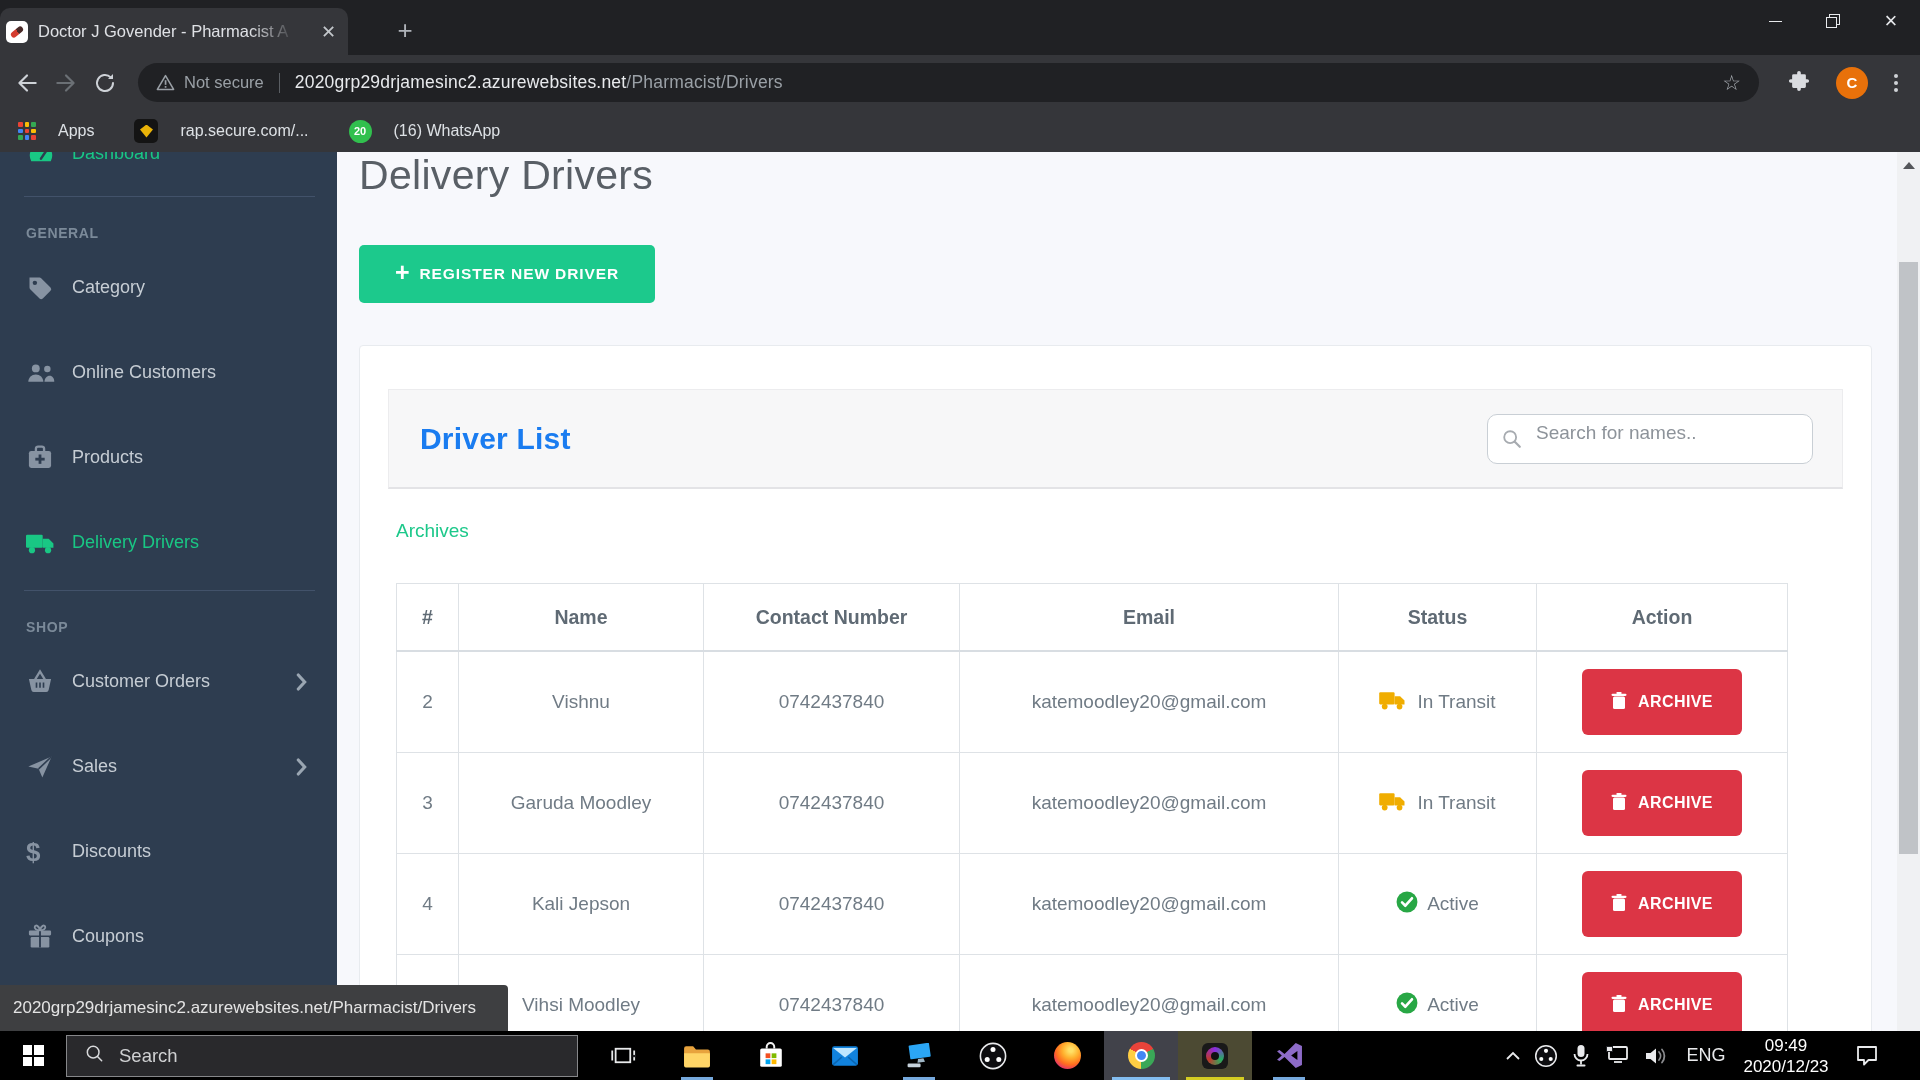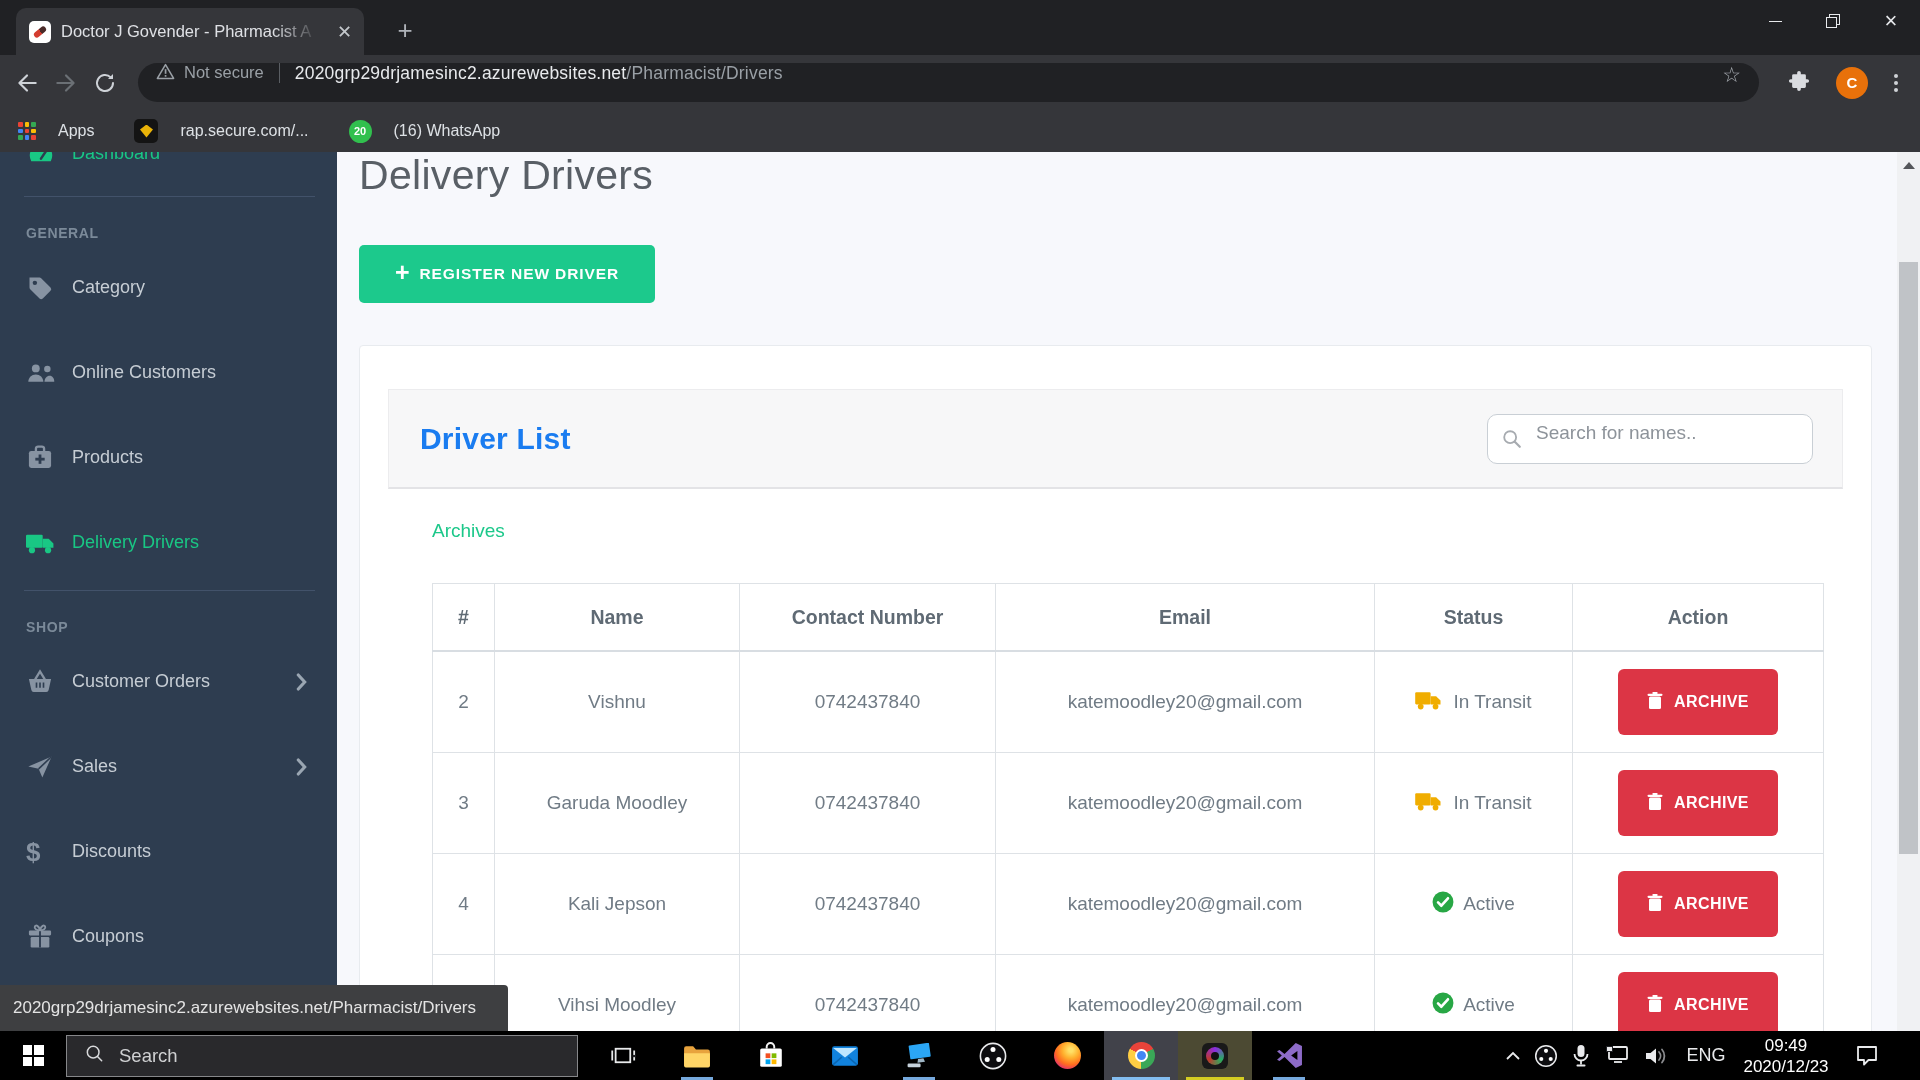--- a/index.html
+++ b/index.html
@@ -1,42 +1,42 @@
 <!DOCTYPE html>
 <html><head>
 <meta charset="utf-8">
 <style>
   html,body{margin:0;padding:0}
   body{width:1920px;height:1080px;overflow:hidden;position:relative;
        font-family:"Liberation Sans",sans-serif;background:#f7f8fc}
 
   
   .tabbar{position:absolute;left:0;top:0;width:1920px;height:55px;background:#202124}
-  .tab{position:absolute;left:16px;top:8px;width:348px;height:47px;background:#35363a;
-       border-radius:10px 10px 0 0;display:flex;align-items:center;padding:0 12px 0 13px;box-sizing:border-box}
+  .tab{position:absolute;left:0;top:8px;width:348px;height:47px;background:#35363a;
+       border-radius:10px 10px 0 0;display:flex;align-items:center;padding:0 12px 0 6px;box-sizing:border-box}
   .favicon{width:22px;height:22px;background:#fff;border-radius:5px;position:relative;flex:none}
   .favicon i{position:absolute;left:4px;top:8px;width:14px;height:6px;border-radius:3px;
        background:linear-gradient(90deg,#d43d30 55%,#4a2a28 55%);transform:rotate(-40deg)}
   .tab-title{margin-left:10px;font-size:16.5px;color:#dfe1e5;white-space:nowrap;overflow:hidden;width:258px;
        -webkit-mask-image:linear-gradient(90deg,#000 82%,transparent);mask-image:linear-gradient(90deg,#000 82%,transparent)}
   .tab-close{margin-left:auto;color:#c3c7cb;font-size:18px;line-height:18px;cursor:default}
   .newtab{position:absolute;left:389px;top:15px;width:32px;height:32px;color:#aeb2b8;font-size:26px;
        line-height:30px;text-align:center}
   .wincontrols{position:absolute;right:0;top:0;height:42px;display:flex}
   .winbtn{width:58px;height:42px;display:flex;align-items:center;justify-content:center;color:#e8eaed}
   .glyph-min{width:13px;border-top:1.6px solid #e8eaed;display:block}
   .glyph-restore{width:14px;height:14px;position:relative;display:block}
   .glyph-restore .b{position:absolute;right:0;top:0;width:9px;height:9px;border:1.5px solid #e8eaed}
   .glyph-restore .f{position:absolute;left:0;bottom:0;width:9px;height:9px;border:1.5px solid #e8eaed;background:#202124}
   .glyph-close{font-size:22px;line-height:20px}
 
   .toolbar{position:absolute;left:0;top:55px;width:1920px;height:55px;background:#35363a}
   .navbtn{position:absolute;top:13px;width:30px;height:30px;display:flex;align-items:center;justify-content:center}
   .urlpill{position:absolute;left:138px;top:8px;width:1621px;height:39px;border-radius:20px;background:#202124;
-       display:flex;align-items:flex-start;color:#9aa0a6}
+       display:flex;align-items:center;color:#9aa0a6}
   .warn-icon{margin-left:18px;display:flex}
   .notsecure{margin-left:9px;font-size:16.5px}
   .urldivider{width:1px;height:20px;background:#5a5e63;margin:0 15px}
   .urltext{font-size:17.5px;letter-spacing:.2px}
   .urldomain{color:#e8eaed}
   .urlpath{color:#9aa0a6}
   .star{margin-left:auto;margin-right:18px;font-size:21px;color:#a9aeb4}
   .toolbar-right{position:absolute;right:22px;top:0;height:55px;display:flex;align-items:center;gap:26px}
   .avatar{width:32px;height:32px;border-radius:50%;background:#e8710a;color:#fff;font-size:15px;font-weight:bold;
        display:flex;align-items:center;justify-content:center}
@@ -76,21 +76,21 @@
   .card{position:absolute;left:22px;top:193px;width:1513px;height:840px;background:#fff;border:1px solid #e8ebef;
        border-radius:4px;box-sizing:border-box}
   .card-header{margin:43px 28px 0;height:100px;background:#f7f7f8;border:1px solid #ececee;border-bottom:2px solid #e3e3e6;
        display:flex;align-items:center;justify-content:space-between;padding:0 29px 0 31px;box-sizing:border-box}
   .card-title{font-size:30px;font-weight:bold;color:#1a7cf0;letter-spacing:.2px}
   .search-box{position:relative;width:326px;height:50px}
   .search-box input{width:100%;height:100%;box-sizing:border-box;border:1px solid #c9cfd5;border-radius:10px;
        padding:0 14px 12px 48px;font-size:19px;color:#0c4a6e;font-family:inherit;background:#fff;outline:none}
   .search-box input::placeholder{color:#8d939a}
   .search-glass{position:absolute;left:14px;top:14px;display:flex}
-  .card-body{margin:31px 72px 0}
+  .card-body{margin:31px 36px 0}
   .archives{color:#1cc88a;font-size:19px;text-decoration:none;display:inline-block;height:22px}
   table.drivers{margin-top:41px;border-collapse:collapse;table-layout:fixed;width:1391px}
   .drivers th,.drivers td{border:1px solid #dee2e6;text-align:center;padding:0;overflow:hidden}
   .drivers thead th{height:66px;font-size:19.5px;color:#5f6a74;border-bottom:2px solid #d8dde2;font-weight:bold}
   .drivers td{height:100px;font-size:19px;color:#707b85}
   .status{display:inline-flex;align-items:center;gap:9px}
   .archive-btn{width:160px;height:66px;background:#dc3545;border:none;border-radius:6px;color:#fff;font-weight:bold;
        font-size:16px;letter-spacing:.4px;display:inline-flex;align-items:center;justify-content:center;gap:11px;
        font-family:inherit;cursor:pointer;vertical-align:middle}
 

